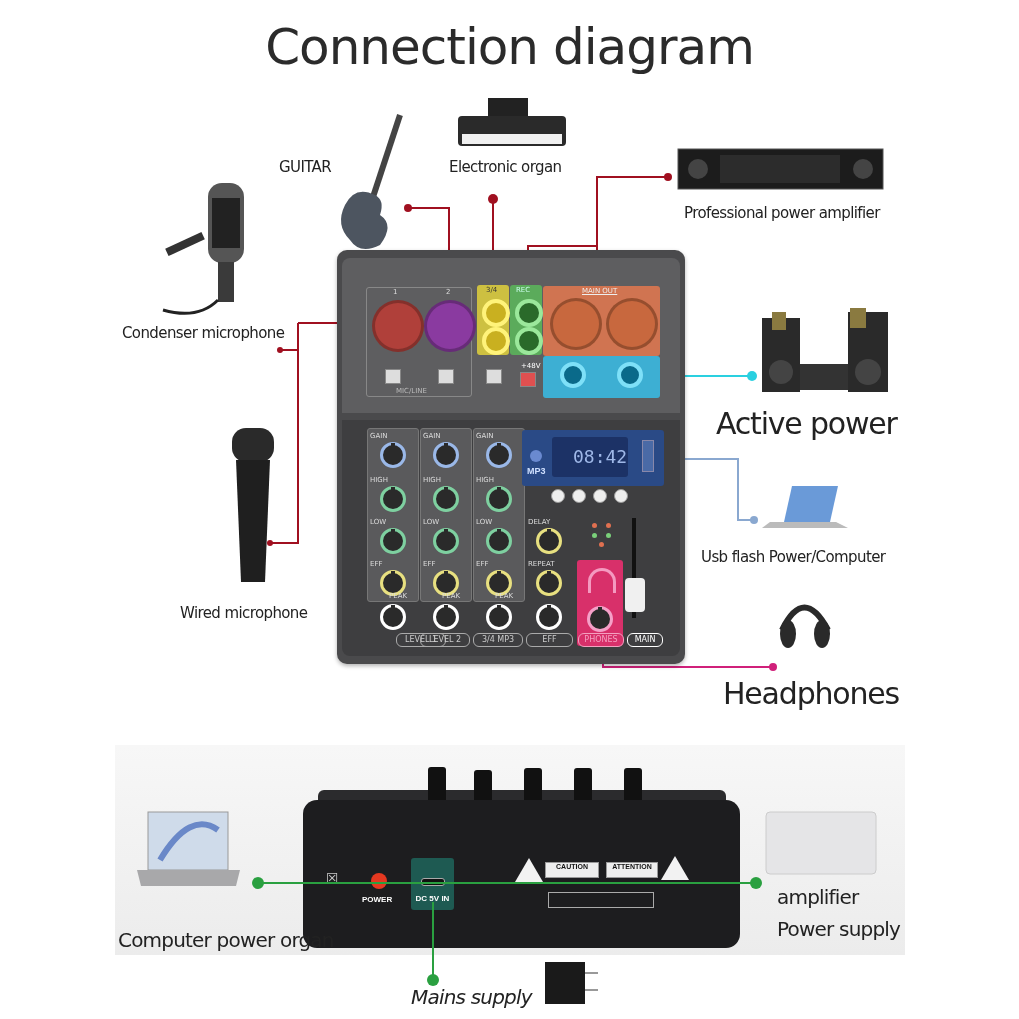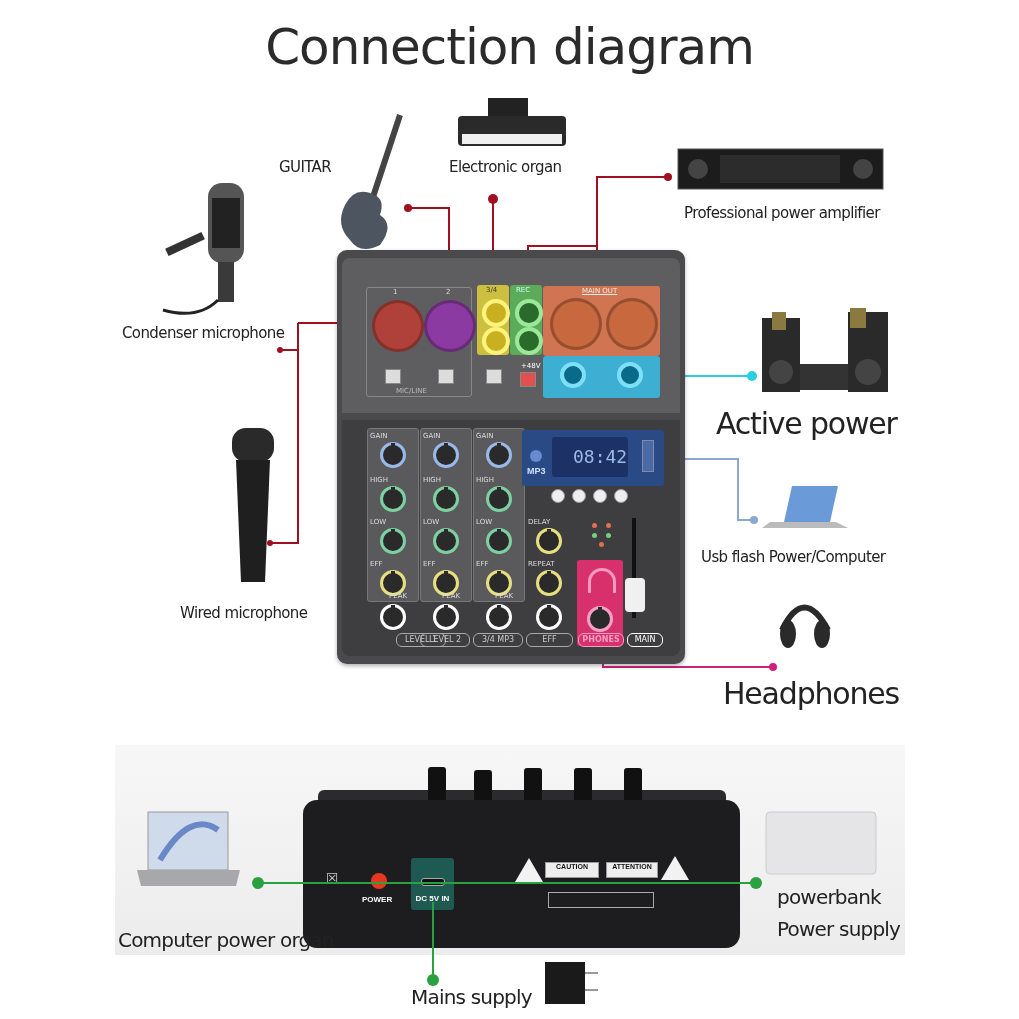--- a/index.html
+++ b/index.html
@@ -231,21 +231,21 @@
 <div class="abs" style="left:588px;top:568px;width:22px;height:22px;border:3px solid #f49ac0;border-bottom:none;border-radius:14px 14px 0 0;"></div>
 <div class="knob" style="left:587px;top:606px;border-color:#f5a0c8;"></div>
 
 <div class="abs" style="left:632px;top:518px;width:4px;height:100px;background:#111;"></div>
 <div class="abs" style="left:625px;top:578px;width:20px;height:34px;background:#f0f0f0;border-radius:4px;"></div>
 
 <div class="btmlabel" style="left:367px;top:633px;width:48px;margin-left:29px;">LEVEL 1</div>
 <div class="btmlabel" style="left:420px;top:633px;width:48px;">LEVEL 2</div>
 <div class="btmlabel" style="left:473px;top:633px;width:48px;">3/4 MP3</div>
 <div class="btmlabel" style="left:526px;top:633px;width:45px;">EFF</div>
-<div class="btmlabel" style="left:578px;top:633px;width:44px;color:#f4a0c0;border-color:#f4a0c0;font-weight:bold;">PHONES</div>
+<div class="btmlabel" style="left:578px;top:633px;width:44px;color:#f4a0c0;border-color:#f4a0c0;">PHONES</div>
 <div class="btmlabel" style="left:627px;top:633px;width:34px;color:#fff;border-color:#fff;">MAIN</div>
 
 <div id="rear-bg" class="abs"></div>
 <div id="rear-top" class="abs"></div>
 <div class="knobcap" style="left:428px;top:767px;"></div>
 <div class="knobcap" style="left:474px;top:770px;"></div>
 <div class="knobcap" style="left:524px;top:768px;"></div>
 <div class="knobcap" style="left:574px;top:768px;"></div>
 <div class="knobcap" style="left:624px;top:768px;"></div>
 <div id="rear" class="abs"></div>
@@ -279,15 +279,15 @@
   </g>
 
   <g>
     <rect x="545" y="962" width="40" height="42" fill="#1a1a1a"></rect>
     <line x1="585" y1="973" x2="598" y2="973" stroke="#999" stroke-width="2"></line>
     <line x1="585" y1="990" x2="598" y2="990" stroke="#999" stroke-width="2"></line>
   </g>
 </svg>
 
 <div class="lbl md" style="left:118px;top:928px;">Computer power organ</div>
-<div class="lbl md" style="left:777px;top:885px;">powerbank</div>
+<div class="lbl md" style="left:777px;top:885px;">amplifier</div>
 <div class="lbl md" style="left:777px;top:917px;">Power supply</div>
-<div class="lbl md" style="left:411px;top:985px;">Mains supply</div>
+<div class="lbl md" style="left:411px;top:985px;font-style:italic;">Mains supply</div>
 
 </body></html>

